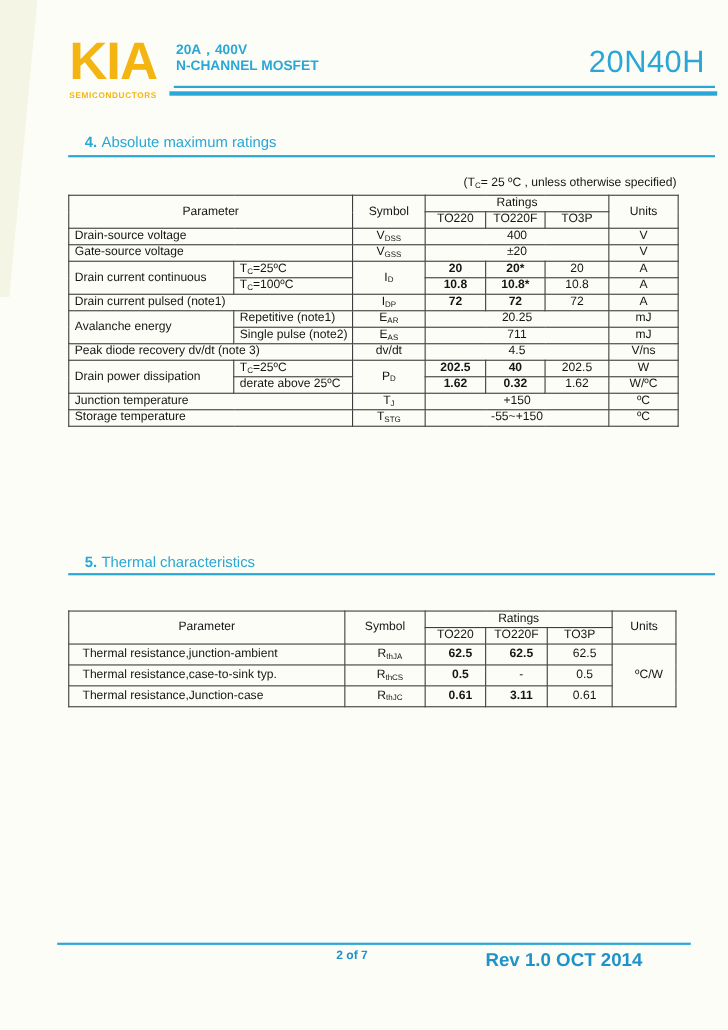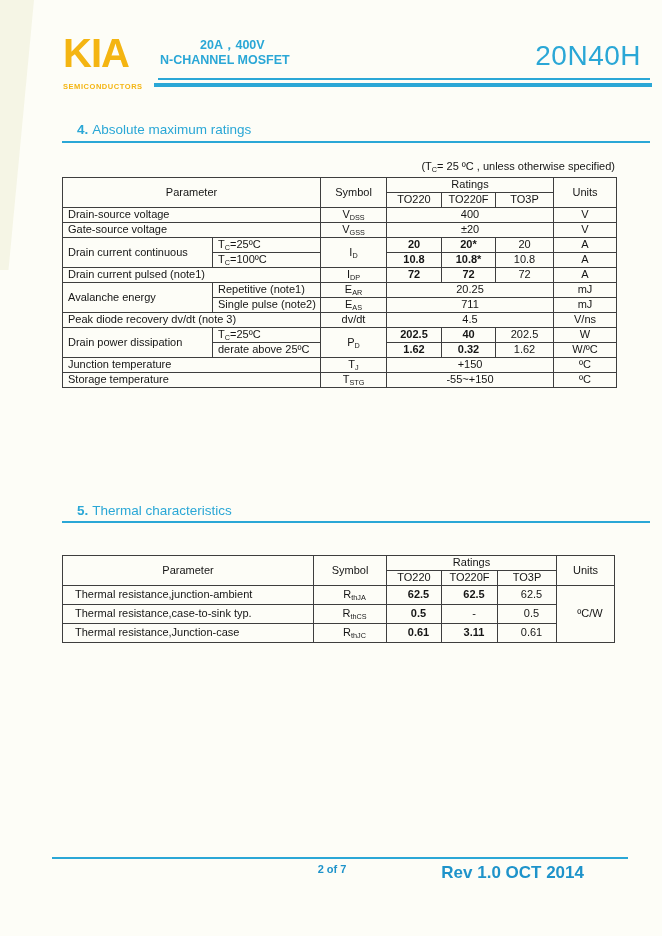--- a/index.html
+++ b/index.html
@@ -15,31 +15,31 @@
     background:#fdfdf7;
   }
   .cream-wedge{
     position:absolute;left:0;top:0;width:34px;height:270px;
     background:#f5f5e5;
     clip-path:polygon(0 0,100% 0,25% 100%,0 100%);
   }
   
   .logo{
     position:absolute;left:63px;top:33px;
-    font-size:40px;font-weight:700;letter-spacing:-1px;
+    font-size:48px;font-weight:700;letter-spacing:-1px;
     color:var(--logo,#f4b512);line-height:1;
   }
   .logo-sub{
     position:absolute;left:63px;top:82px;
     font-size:7.5px;font-weight:700;letter-spacing:0.55px;
     color:var(--logo,#f4b512);
   }
   .spec-line{
     position:absolute;left:160px;top:37px;
-    font-size:12.5px;font-weight:700;color:var(--accent,#2aa7d6);margin-left:40px;
+    font-size:12.5px;font-weight:700;color:var(--accent,#2aa7d6);
   }
   .device-line{
     position:absolute;left:160px;top:53px;
     font-size:12.5px;font-weight:700;color:var(--accent,#2aa7d6);
   }
   .part-number{
     position:absolute;top:40px;right:21px;
     font-size:28px;font-weight:400;color:var(--accent,#2aa7d6);
     letter-spacing:0.5px;
   }
@@ -79,21 +79,21 @@
   td.l,th.l{text-align:left;padding-left:5px;}
   td.b{font-weight:700;}
   sub{font-size:0.66em;line-height:0;vertical-align:-0.25em;letter-spacing:0;}
   .footnote{
     position:absolute;left:62px;top:398px;
     font-size:11px;color:#151515;
   }
   
   .rule-footer{left:52px;top:857px;width:576px;height:2px;}
   .footer-page{
-    position:absolute;left:297px;top:863px;width:70px;text-align:center;
+    position:absolute;left:285px;top:863px;width:70px;text-align:center;
     font-size:11px;font-weight:700;color:var(--footer,#1e93ca);
   }
   .footer-rev{
     position:absolute;top:863px;right:78px;
     font-size:17px;font-weight:700;color:var(--footer,#1e93ca);
   }
 </style>
 </head>
 <body>
 

